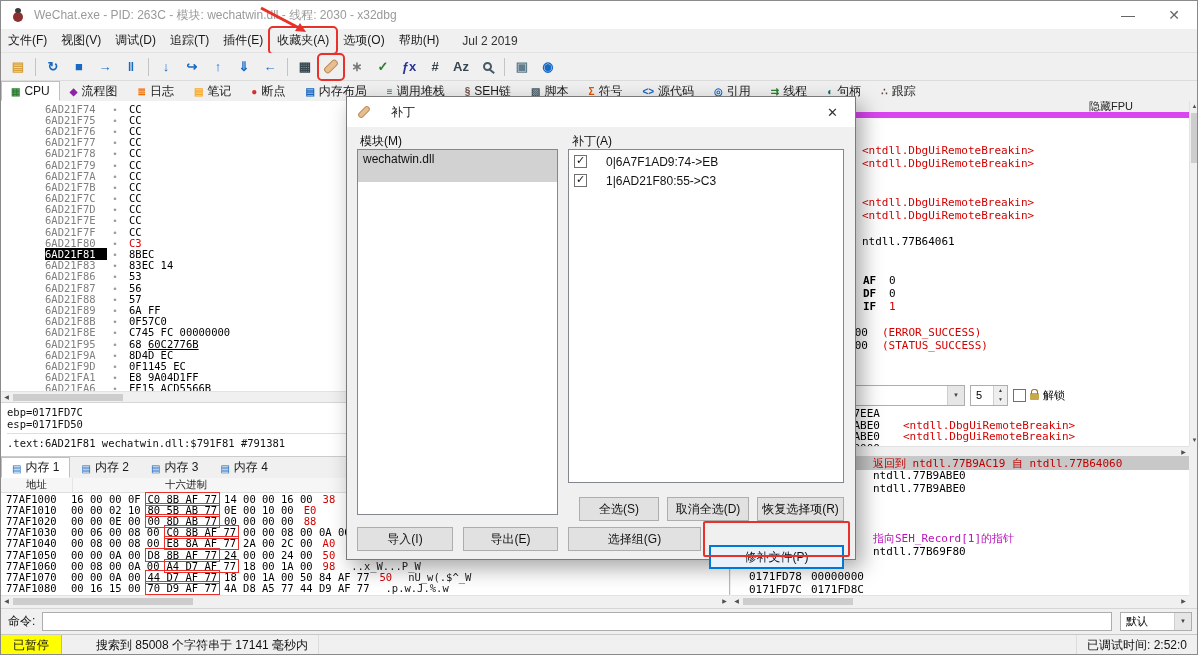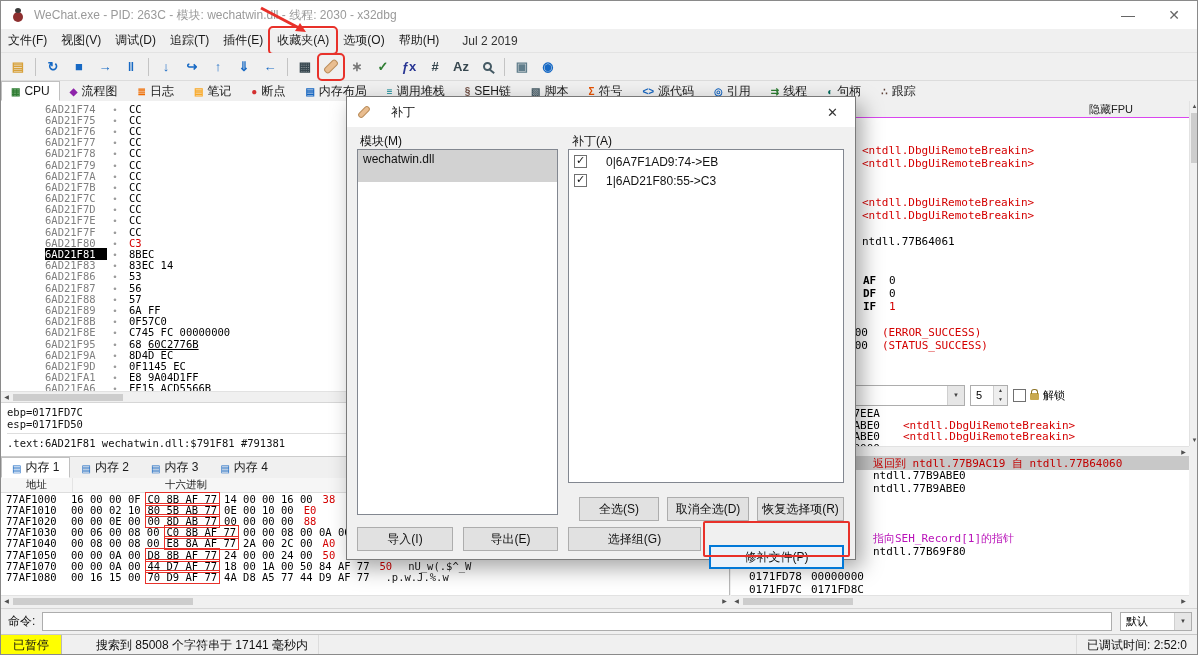--- a/index.html
+++ b/index.html
@@ -81,21 +81,21 @@
   .mem-row{height:11.2px;display:flex;align-items:center;font-family:"DejaVu Sans Mono",monospace;font-size:10.5px;white-space:pre;color:#000;}
   .mem-addr{width:70px;padding-left:5px;}
   .mem-hex{display:flex;align-items:center;}
   .mem-boxed{border:1px solid #e8312a;padding:0 2px;margin:0 4px;}
   .mem-boxed:empty,.mem-red:empty,.mem-ascii:empty{display:none;}
   .mem-red{color:#d40000;margin-left:10px;}
   .mem-ascii{margin-left:16px;color:#222;}
 
   
   .reg-pane{position:absolute;top:100px;left:730px;width:458px;height:345px;background:#fff;overflow:hidden;}
-  .reg-header{height:17px;background:#f0f0f0;border-bottom:1px solid #d946ef;display:flex;justify-content:flex-end;align-items:center;padding-right:50px;}
+  .reg-header{height:17px;background:#f0f0f0;border-bottom:6px solid #d946ef;display:flex;justify-content:flex-end;align-items:center;padding-right:50px;}
   .hide-fpu{font-size:11px;color:#222;padding:0 6px;}
   .reg-row{height:13px;display:flex;align-items:center;font-family:"DejaVu Sans Mono",monospace;font-size:11px;padding-left:8px;white-space:pre;}
   .reg-name{width:56px;font-weight:bold;color:#000;}
   .u-name .reg-name{text-decoration:underline;}
   .reg-val{color:#000;}
   .reg-val.red,.reg-note.red,.fv.red,.arg-note.red,.note-red{color:#d40000;}
   .reg-note{margin-left:14px;}
   .reg-row.spacer{height:13px;}
   .flags{display:flex;flex-wrap:wrap;width:200px;padding-left:8px;}
   .flag{width:62px;height:13px;display:flex;font-family:"DejaVu Sans Mono",monospace;font-size:11px;}
@@ -531,20 +531,24 @@
       </div>
         <div class="mem-row">
         <span class="mem-addr">77AF1040</span>
         <span class="mem-hex"><span>00 08 00 08 00</span><span class="mem-boxed">E8 8A AF 77</span><span>2A 00 2C 00</span><span class="mem-red">A0</span></span>
       </div>
         <div class="mem-row">
         <span class="mem-addr">77AF1050</span>
         <span class="mem-hex"><span>00 00 0A 00</span><span class="mem-boxed">D8 8B AF 77</span><span>24 00 00 24 00</span><span class="mem-red">50</span></span>
       </div>
         <div class="mem-row">
+        <span class="mem-addr">77AF1060</span>
+        <span class="mem-hex"><span>00 08 00 0A 00</span><span class="mem-boxed">A4 D7 AF 77</span><span>18 00 1A 00</span><span class="mem-red">98</span><span class="mem-ascii">..x_W...P_W</span></span>
+      </div>
+        <div class="mem-row">
         <span class="mem-addr">77AF1070</span>
         <span class="mem-hex"><span>00 00 0A 00</span><span class="mem-boxed">44 D7 AF 77</span><span>18 00 1A 00 50 84 AF 77</span><span class="mem-red">50</span><span class="mem-ascii">nU_w(.$^_W</span></span>
       </div>
         <div class="mem-row">
         <span class="mem-addr">77AF1080</span>
         <span class="mem-hex"><span>00 16 15 00</span><span class="mem-boxed">70 D9 AF 77</span><span>4A D8 A5 77 44 D9 AF 77</span><span class="mem-ascii">.p.w.J.%.w</span></span>
       </div>
       </div>
   </div>
   <div class="hscroll" style="top:594px;left:0;width:729px;">

